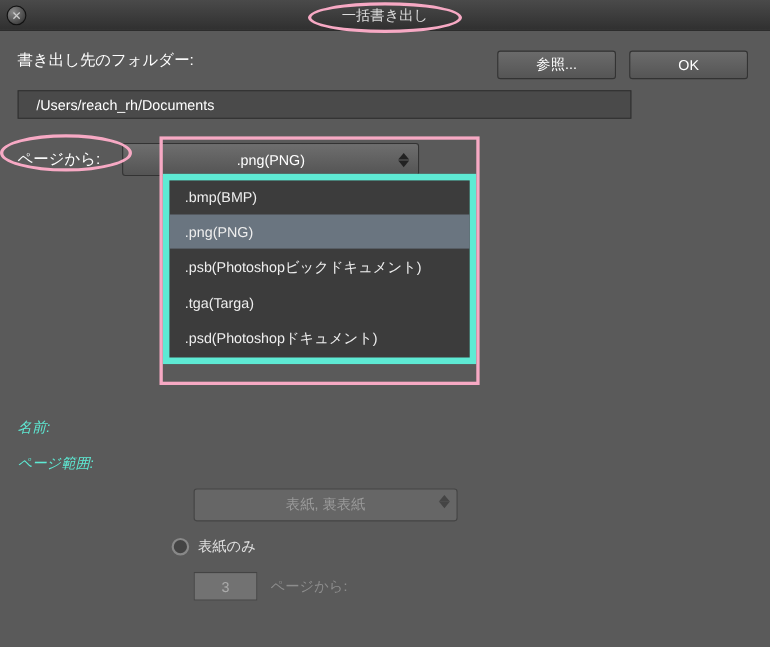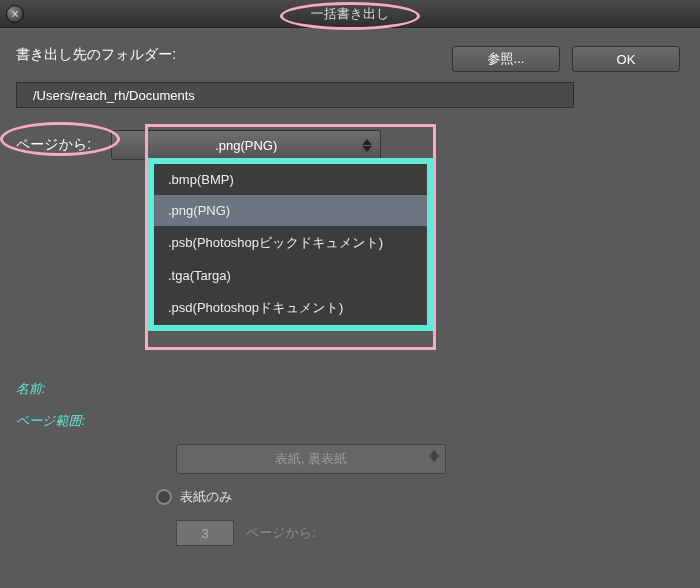--- a/index.html
+++ b/index.html
@@ -65,21 +65,21 @@
 
   .below { margin-top: 220px; }
   .row { display: flex; align-items: center; margin-bottom: 14px; }
   .row-label { width: 118px; color: #5eead4; font-style: italic; }
   .radio {
     width: 16px; height: 16px; border-radius: 50%; border: 2px solid #888;
     background: #444; margin-right: 8px; flex: 0 0 auto; cursor: pointer;
   }
 
   .disabled-select {
-    width: 270px; height: 30px; background: #666; border: 1px solid #444;
+    width: 240px; height: 30px; background: #666; border: 1px solid #444;
     border-radius: 3px; color: #9a9a9a; display: flex; align-items: center; justify-content: center;
     position: relative;
   }
   .disabled-select .spinner { position:absolute; right:6px; top:5px; }
   .disabled-select .triangle-up { border-bottom-color:#444; }
   .disabled-select .triangle-down { border-top-color:#444; }
 
   .num-input {
     width: 58px; height: 26px; background: #727272; border: 1px solid #444;
     color: #aaa; text-align: center; font-size: 13px;

